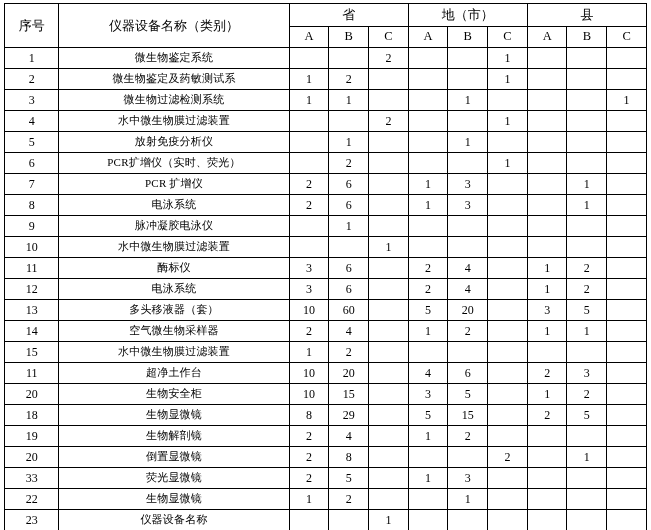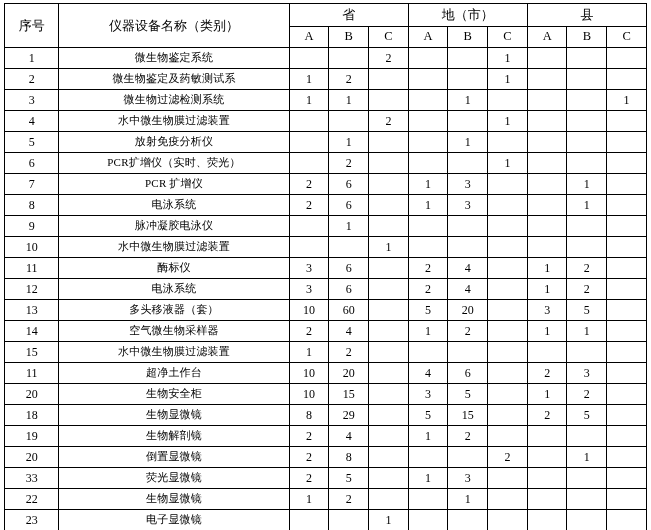--- a/index.html
+++ b/index.html
@@ -376,21 +376,21 @@
           <td class="num"></td>
           <td class="num"></td>
           <td class="num">1</td>
           <td class="num"></td>
           <td class="num"></td>
           <td class="num"></td>
           <td class="num"></td>
         </tr>
         <tr>
           <td class="idx">23</td>
-          <td class="namecell">电子显微镜</td>
+          <td class="namecell">仪器设备名称</td>
           <td class="num"></td>
           <td class="num"></td>
           <td class="num">1</td>
           <td class="num"></td>
           <td class="num"></td>
           <td class="num"></td>
           <td class="num"></td>
           <td class="num"></td>
           <td class="num"></td>
         </tr>

